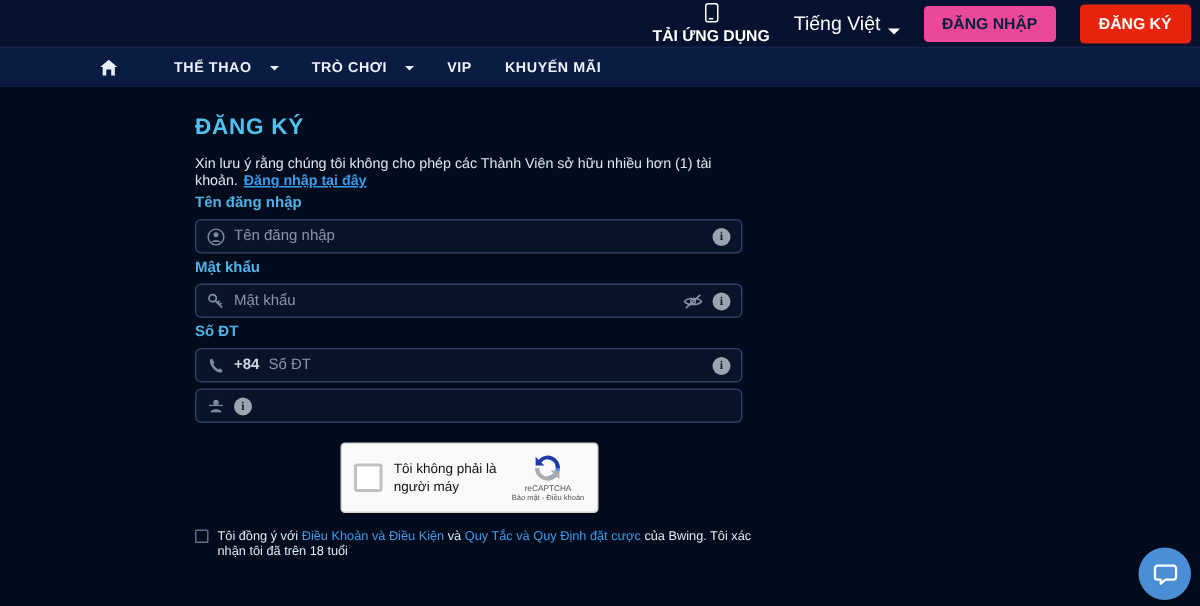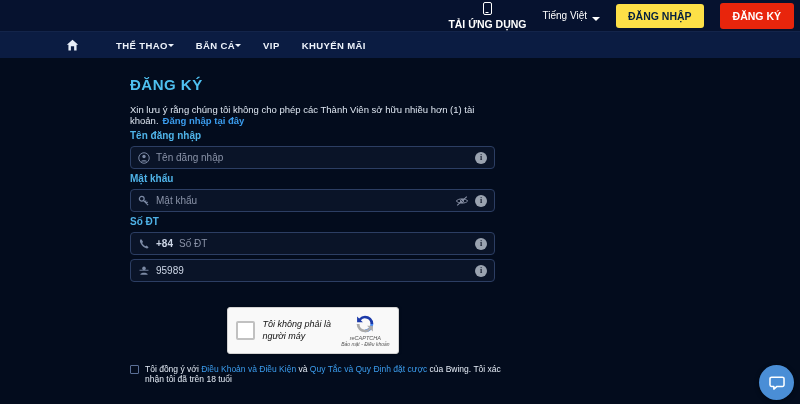--- a/index.html
+++ b/index.html
@@ -25,69 +25,69 @@
   .phone-icon {
     width:9px; height:13px; border:1.5px solid #fff; border-radius:2px;
     position:relative; display:inline-block;
   }
   .phone-icon::after {
     content:""; position:absolute; bottom:1px; left:50%; transform:translateX(-50%);
     width:3px; height:1px; background:#fff;
   }
   .lang {
     display:flex; align-items:flex-end; gap:5px;
-    font-size:10px; color:#fff; cursor:pointer;
+    font-size:13px; color:#fff; cursor:pointer;
   }
   .caret {
     width:0; height:0; border-left:4px solid transparent;
     border-right:4px solid transparent; border-top:4px solid #fff;
     display:inline-block;
   }
   .btn-login {
-    background:#fde047; color:#04203f; font-weight:bold; font-size:10.5px;
+    background:#ec4899; color:#04203f; font-weight:bold; font-size:10.5px;
     border:none; border-radius:3px; padding:6px 12px; cursor:pointer;
     font-family:"Liberation Sans", sans-serif;
   }
   .btn-register-top {
     background:#e8250c; color:#fff; font-weight:bold; font-size:10.5px;
     border:none; border-radius:3px; padding:7px 13px; cursor:pointer;
     margin-right:2px; font-family:"Liberation Sans", sans-serif;
   }
 
   
   .navbar {
     height:26px; background:#0b1c42;
     display:flex; align-items:center;
     padding-left:66px; gap:0;
   }
   .home-item { padding:0 26px 0 0; cursor:pointer; display:flex; align-items:center; }
   .home-icon { width:13px; height:13px; fill:#e8eef8; }
   .nav-item {
-    position:relative; display:flex; align-items:center; gap:0;
+    position:relative; display:flex; align-items:center; gap:12px;
     font-size:9.5px; font-weight:bold; letter-spacing:.4px; color:#eef3fb;
     padding:0 11px; cursor:pointer; white-space:nowrap; height:26px;
   }
   .nav-caret {
     width:0; height:0; border-left:3.5px solid transparent;
     border-right:3.5px solid transparent; border-top:3.5px solid #eef3fb;
   }
   .new-badge {
     position:absolute; top:-9px; left:16px;
     color:#35c3f0; font-size:6.5px; font-weight:bold; font-style:italic;
     letter-spacing:.5px;
   }
   .new-badge::before { content:"✦"; color:#35c3f0; font-size:8px; margin-right:1px; font-style:normal; }
 
   
   .main { position:relative; height:346px; background:#030c1d; }
   .form-wrap { width:365px; margin-left:130px; padding-top:18px; }
 
   .form-title { color:#4fc0f0; font-size:15px; font-weight:bold; letter-spacing:.5px; }
   .form-note { margin-top:11px; font-size:9.5px; color:#dde5f0; }
-  .note-link { color:#3b9ced; font-weight:bold; cursor:pointer; margin-left:4px; }
+  .note-link { color:#3b9ced; text-decoration:underline; font-weight:bold; cursor:pointer; margin-left:4px; }
 
   .field { margin-top:4px; }
   .field-label { color:#4fb3e8; font-size:10px; font-weight:bold; margin-bottom:5px; }
   .input-box {
     display:flex; align-items:center; height:23px;
     background:#0a1428; border:1px solid #2c3e63; border-radius:4px;
     padding:0 7px; gap:6px;
   }
   .input-box input {
     flex:1; background:transparent; border:none; outline:none;
@@ -100,24 +100,24 @@
   .info-ico {
     width:12px; height:12px; border-radius:50%; background:#9aa3b0;
     color:#141b2c; font-size:8px; font-weight:bold; line-height:12px;
     text-align:center; flex:none; cursor:pointer;
   }
   .info-ico::before { content:"i"; font-family:"Liberation Serif", serif; }
   .eye-ico { width:14px; height:14px; stroke:#8a93a8; fill:none; flex:none; cursor:pointer; }
 
   
   .recaptcha {
-    width:172px; height:47px; margin:25px auto 0 auto;
+    width:172px; height:47px; margin:13px auto 0 auto;
     background:#f9f9f9; border:1px solid #d3d3d3; border-radius:3px;
     box-shadow:0 0 3px rgba(0,0,0,.25);
-    display:flex; align-items:center; padding:0 8px; gap:8px;font-style:italic;
+    display:flex; align-items:center; padding:0 8px; gap:8px;
   }
   .rc-checkbox {
     width:19px; height:19px; background:#fff; border:2px solid #c1c1c1;
     border-radius:2px; flex:none; cursor:pointer;
   }
   .rc-label { font-size:9px; color:#111; line-height:1.25; flex:1; }
   .rc-brand { display:flex; flex-direction:column; align-items:center; flex:none; }
   .rc-logo { width:20px; height:20px; }
   .rc-name { font-size:5.5px; color:#555; margin-top:1px; }
   .rc-links { font-size:5px; color:#555; }
@@ -162,21 +162,21 @@
   <div class="home-item">
     <svg class="home-icon" viewBox="0 0 16 16">
         <path d="M8 1 L15 7 H13 V14 H10 V9 H6 V14 H3 V7 H1 Z"></path>
       </svg>
   </div>
   <div class="nav-item">
     <span>THỂ THAO</span>
       <span class="nav-caret"></span>
   </div>
   <div class="nav-item">
-    <span>BẮN CÁ</span>
+    <span>TRÒ CHƠI</span>
       <span class="nav-caret"></span>
   </div>
   <div class="nav-item">
     <span>VIP</span>
   </div>
   <div class="nav-item">
     <span>KHUYẾN MÃI</span>
   </div>
 
 </div>
@@ -232,21 +232,20 @@
       </div>
     </div>
 
     <div class="field">
       <div class="input-box">
         <svg class="field-ico" viewBox="0 0 16 16">
             <circle cx="8" cy="4.5" r="2.4" stroke="none"></circle>
             <path d="M3 13 C3.5 9.5 12.5 9.5 13 13 Z" stroke="none"></path>
             <path d="M2 7 L14 7" stroke-width="1.2"></path>
           </svg>
-        <input type="text" value="95989" style="">
         <span class="info-ico"></span>
       </div>
     </div>
 
     <div class="recaptcha">
       <span class="rc-checkbox"></span>
       <span class="rc-label">Tôi không phải là người máy</span>
       <span class="rc-brand">
         <svg class="rc-logo" viewBox="0 0 24 24">
           <path d="M12 2 A10 10 0 0 1 22 12 L18.5 12 A6.5 6.5 0 0 0 7 7.5 L9.5 10 L2.5 10 L2.5 3 L5 5.5 A10 10 0 0 1 12 2 Z" fill="#1c3aa9"></path>

